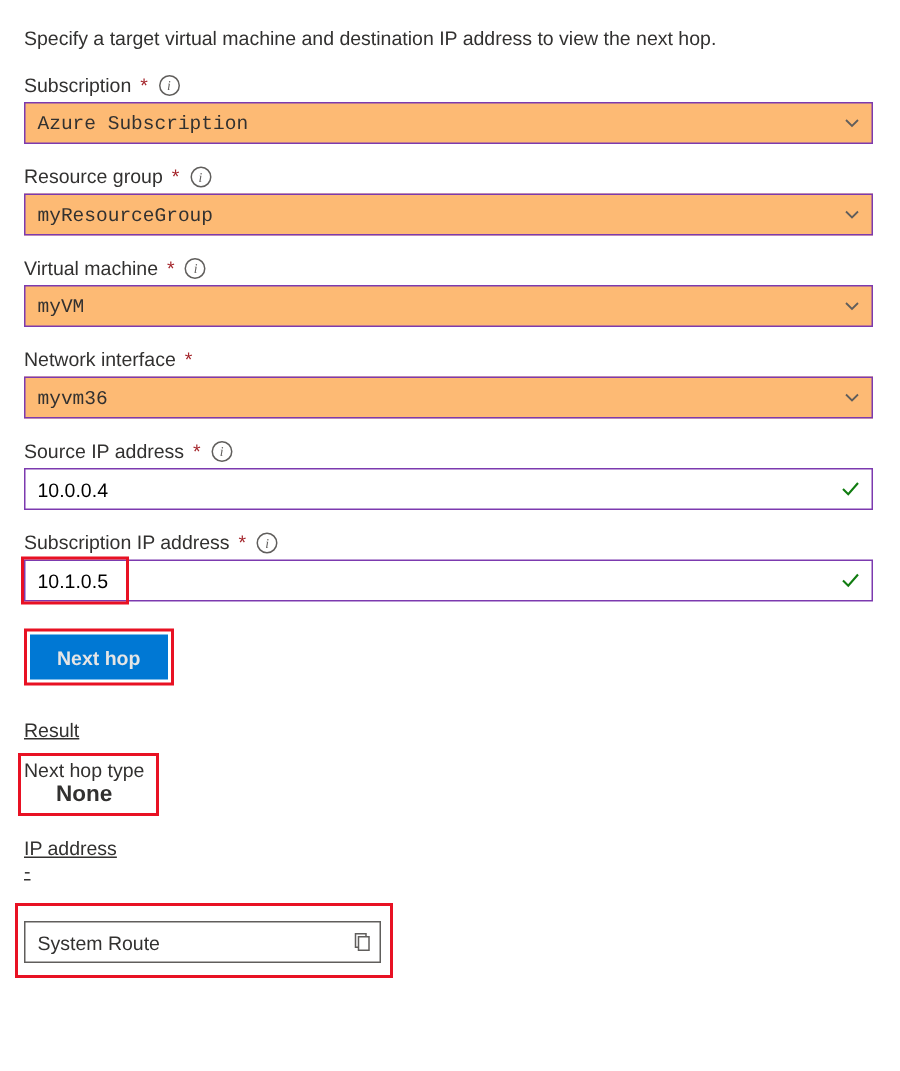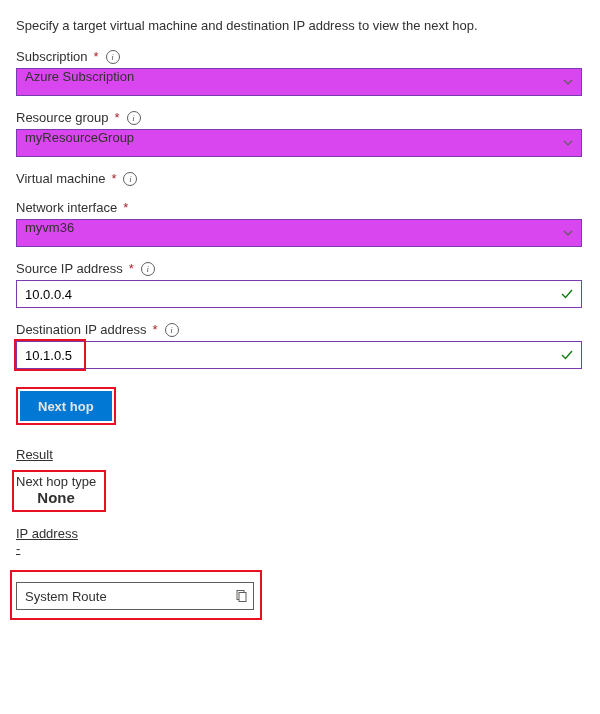--- a/index.html
+++ b/index.html
@@ -47,24 +47,26 @@
     .select-box {
       position: relative;
       width: 566px;
       height: 28px;
     }
     .select-input {
       width: 100%;
       height: 100%;
       border: 1px solid #7c3aaf;
       padding: 0 28px 0 8px;
-      background: #d946ef;
+      background: #fdba74;
       font-size: 13px;
       display: flex;
+      align-items: center;
       cursor: pointer;
+      font-family: Liberation Mono, monospace;
     }
     .select-chevron {
       position: absolute;
       right: 8px;
       top: 50%;
       transform: translateY(-50%);
       pointer-events: none;
     }
     .text-input-box {
       position: relative;
@@ -220,20 +222,30 @@
   </div>
 </div>
 
 
 <div class="field-group">
   <div class="label-row">
     <span>Virtual machine</span>
     <span class="required">*</span>
     <span class="info-icon">i</span>
   </div>
+  <div class="select-box">
+    <div class="select-input">
+        <span>myVM</span>
+      </div>
+    <span class="select-chevron">
+      <svg width="12" height="12" viewBox="0 0 12 12">
+          <path d="M2 4 L6 8 L10 4" stroke="#605e5c" stroke-width="1.2" fill="none"></path>
+        </svg>
+    </span>
+  </div>
 </div>
 
 
 <div class="field-group">
   <div class="label-row">
     <span>Network interface</span>
     <span class="required">*</span>
   </div>
   <div class="select-box">
     <div class="select-input">
@@ -260,21 +272,21 @@
       <svg width="14" height="14" viewBox="0 0 14 14">
           <path d="M2 7 L5.5 10.5 L12 3" stroke="#107c10" stroke-width="1.4" fill="none"></path>
         </svg>
     </span>
   </div>
 </div>
 
 
 <div class="field-group">
   <div class="label-row">
-    <span>Destination IP address</span>
+    <span>Subscription IP address</span>
     <span class="required">*</span>
     <span class="info-icon">i</span>
   </div>
   <div class="text-input-box">
     <input class="text-input" value="10.1.0.5" style="">
     <span class="check-icon">
       <svg width="14" height="14" viewBox="0 0 14 14">
           <path d="M2 7 L5.5 10.5 L12 3" stroke="#107c10" stroke-width="1.4" fill="none"></path>
         </svg>
     </span>

